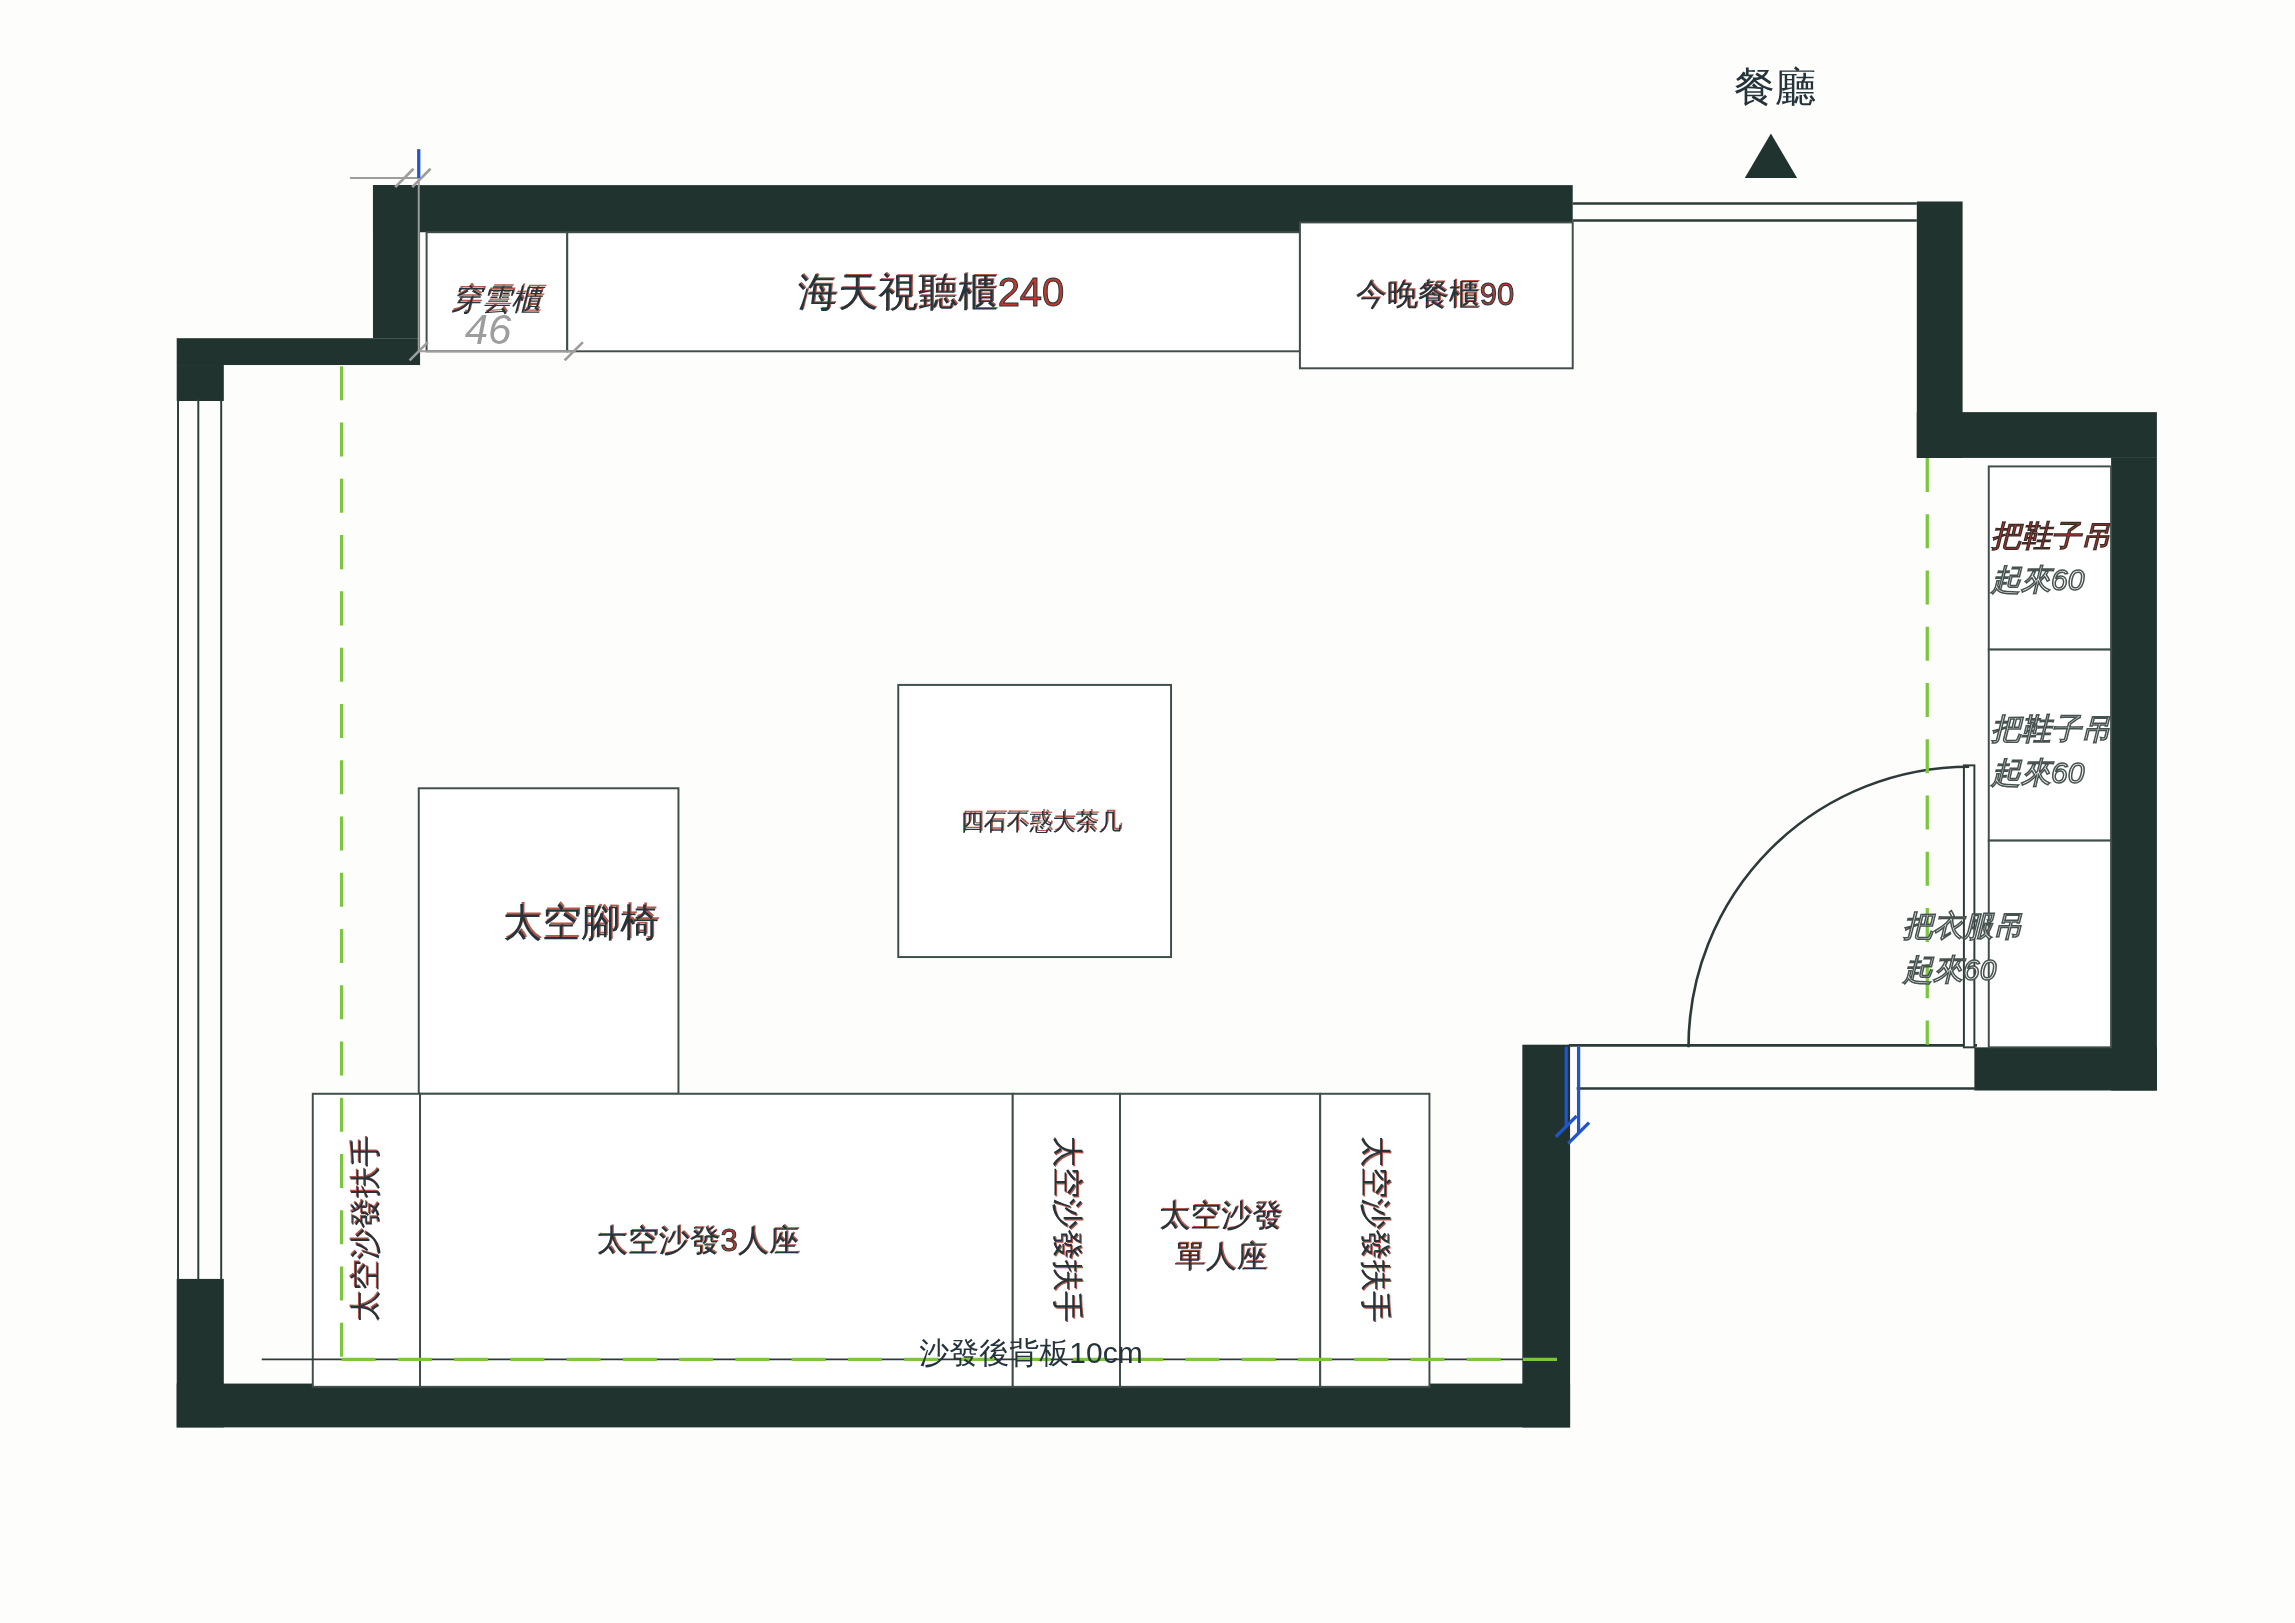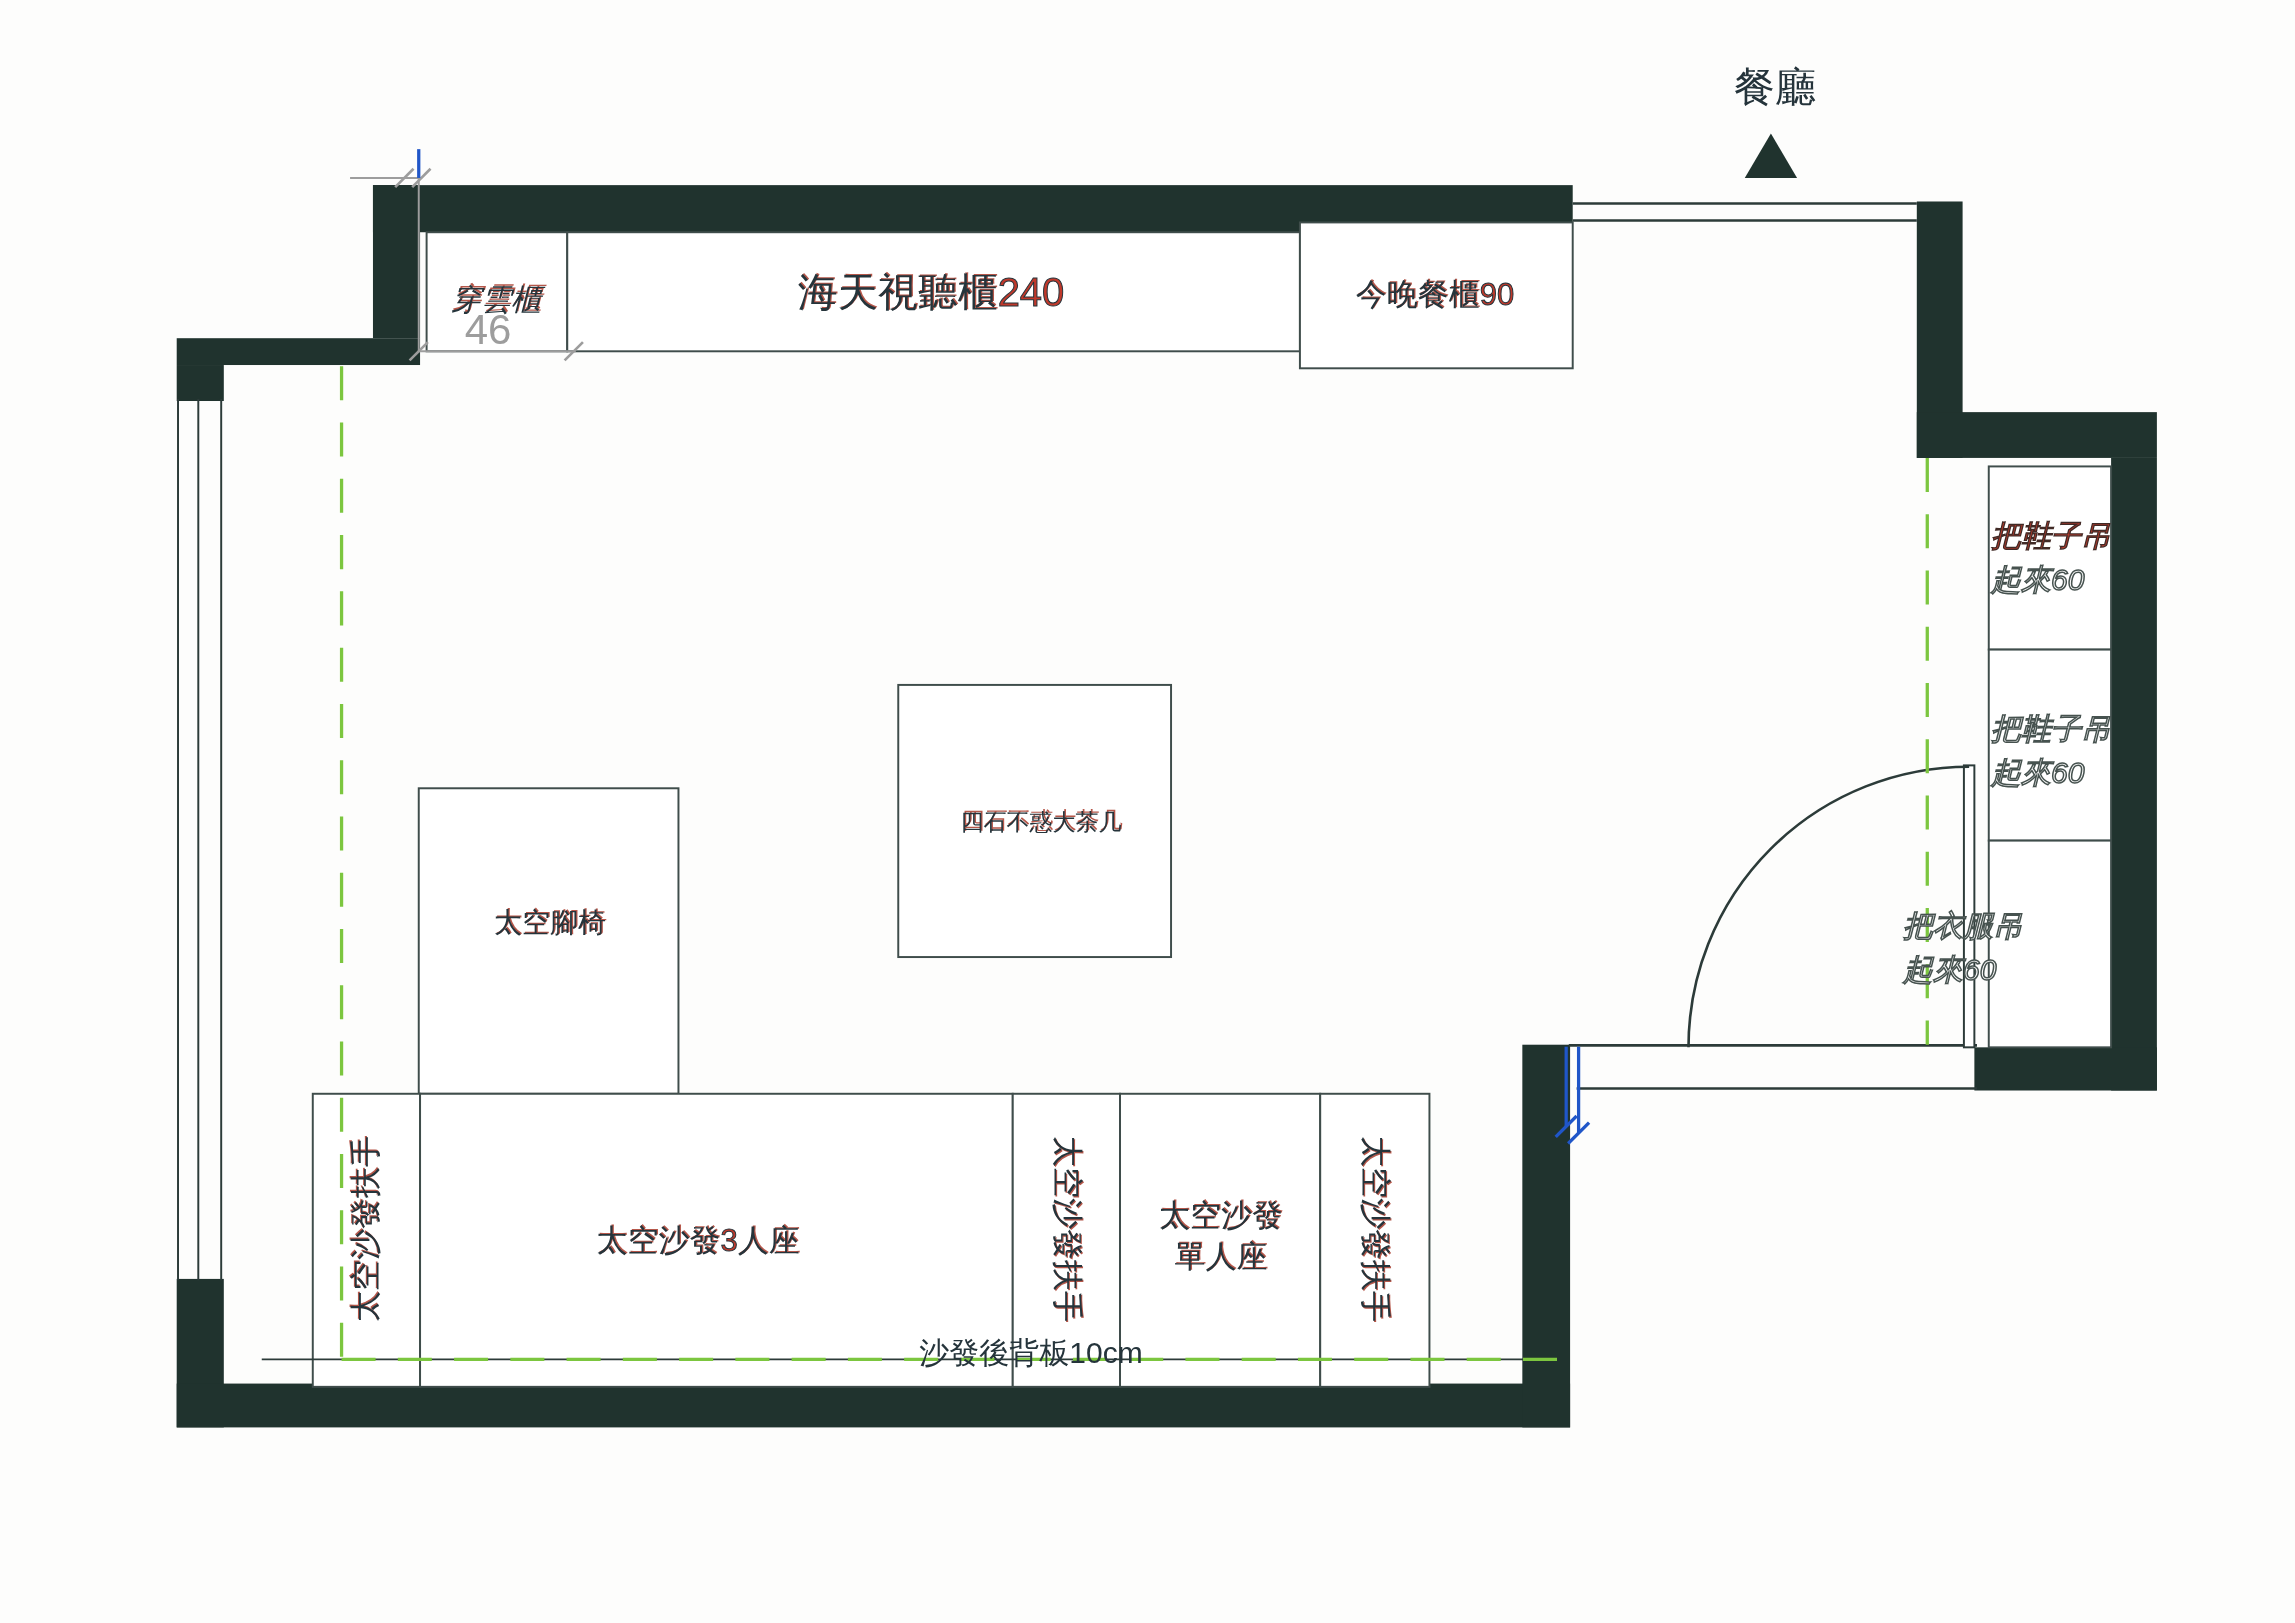--- a/index.html
+++ b/index.html
@@ -10,21 +10,21 @@
   .plan{position:relative;width:2269px;height:1623px;background:var(--paper);
         font-family:"Liberation Sans","DejaVu Sans",sans-serif;overflow:hidden;}
   .plan svg{position:absolute;left:0;top:0;}
   #labels{position:absolute;left:0;top:0;width:100%;height:100%;}
   .label{position:absolute;white-space:nowrap;text-align:center;color:var(--dark);
          transform:translate(-50%,-50%);line-height:1.15;}
   .label.left{text-align:left;font-style:italic;}
   .dark{color:var(--dark);text-shadow:1.3px -1.3px 0 rgba(168,57,42,.85);}
   .plain{color:var(--dark);}
   .num{color:var(--red);-webkit-text-stroke:1px var(--dark);}
-  .gray{color:var(--gray);}
+  .gray{color:var(--gray);font-style:italic;}
   .outline{color:#fcfcfc;-webkit-text-stroke:1.5px #46524f;}
   .redsolid{color:#bf3a2b;-webkit-text-stroke:1.3px #402a26;}
 </style>
 </head>
 <body>
 
 <div class="plan">
   <svg width="2295" height="1623" viewBox="0 0 3508 2481">
 
     <g fill="var(--wall)" stroke="none">
@@ -118,21 +118,21 @@
       </div>
       <div class="label" style="left: 931px; top: 292px; font-size: 40px; transform: translate(-50%, -50%); text-align: right;">
         <div><span class="dark">海天視聽櫃</span><span class="num">240</span></div>
       </div>
       <div class="label" style="left: 1435px; top: 295px; font-size: 31px; transform: translate(-50%, -50%);">
         <div><span class="dark">今晚餐櫃</span><span class="num">90</span></div>
       </div>
       <div class="label" style="left: 1041px; top: 822px; font-size: 23px; transform: translate(-50%, -50%);">
         <div><span class="dark">四石不惑大茶几</span></div>
       </div>
-      <div class="label" style="left: 550px; top: 923px; font-size: 28px; transform: translate(-50%, -50%);">
+      <div class="label" style="left: 581px; top: 923px; font-size: 39px; transform: translate(-50%, -50%);">
         <div><span class="dark">太空腳椅</span></div>
       </div>
       <div class="label" style="left: 698px; top: 1241px; font-size: 31px; transform: translate(-50%, -50%);">
         <div><span class="dark">太空沙發</span><span class="num">3</span><span class="dark">人座</span></div>
       </div>
       <div class="label" style="left: 1221px; top: 1236px; font-size: 31px; line-height: 41px; transform: translate(-50%, -50%);">
         <div><span class="dark">太空沙發</span></div>
         <div><span class="dark">單人座</span></div>
       </div>
       <div class="label" style="left: 366px; top: 1229px; font-size: 31px; transform: translate(-50%, -50%) rotate(-90deg);">

